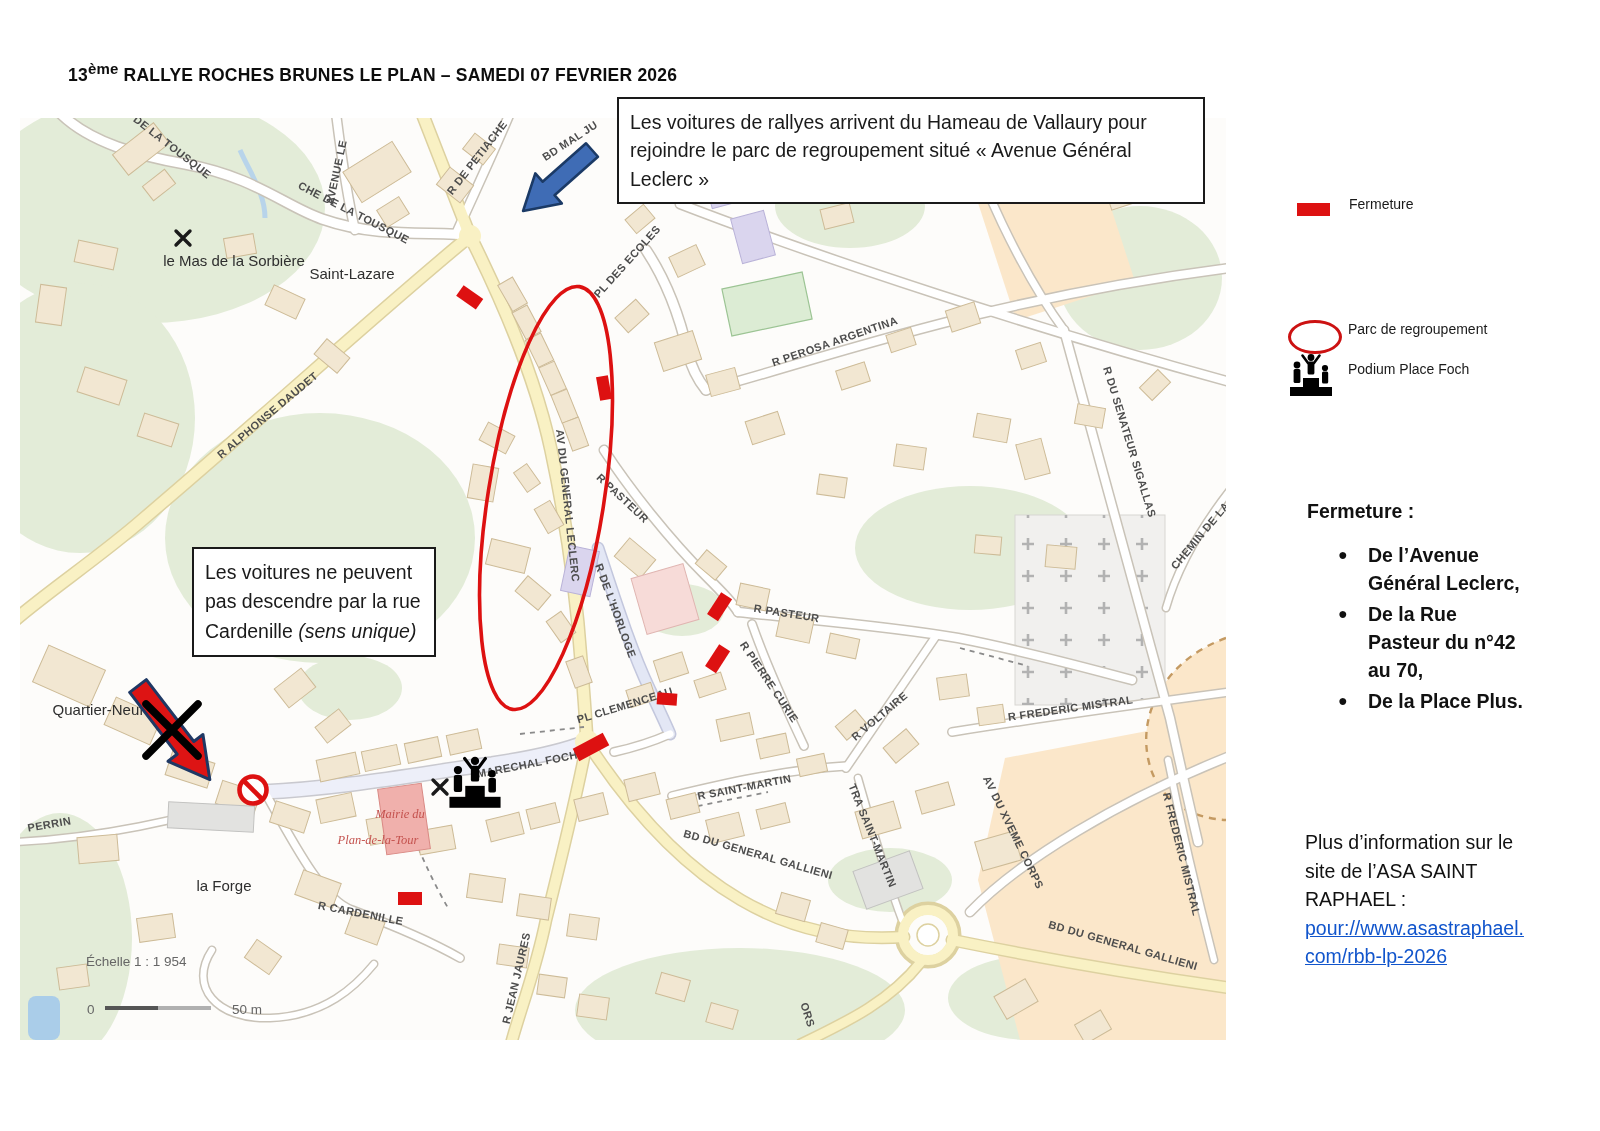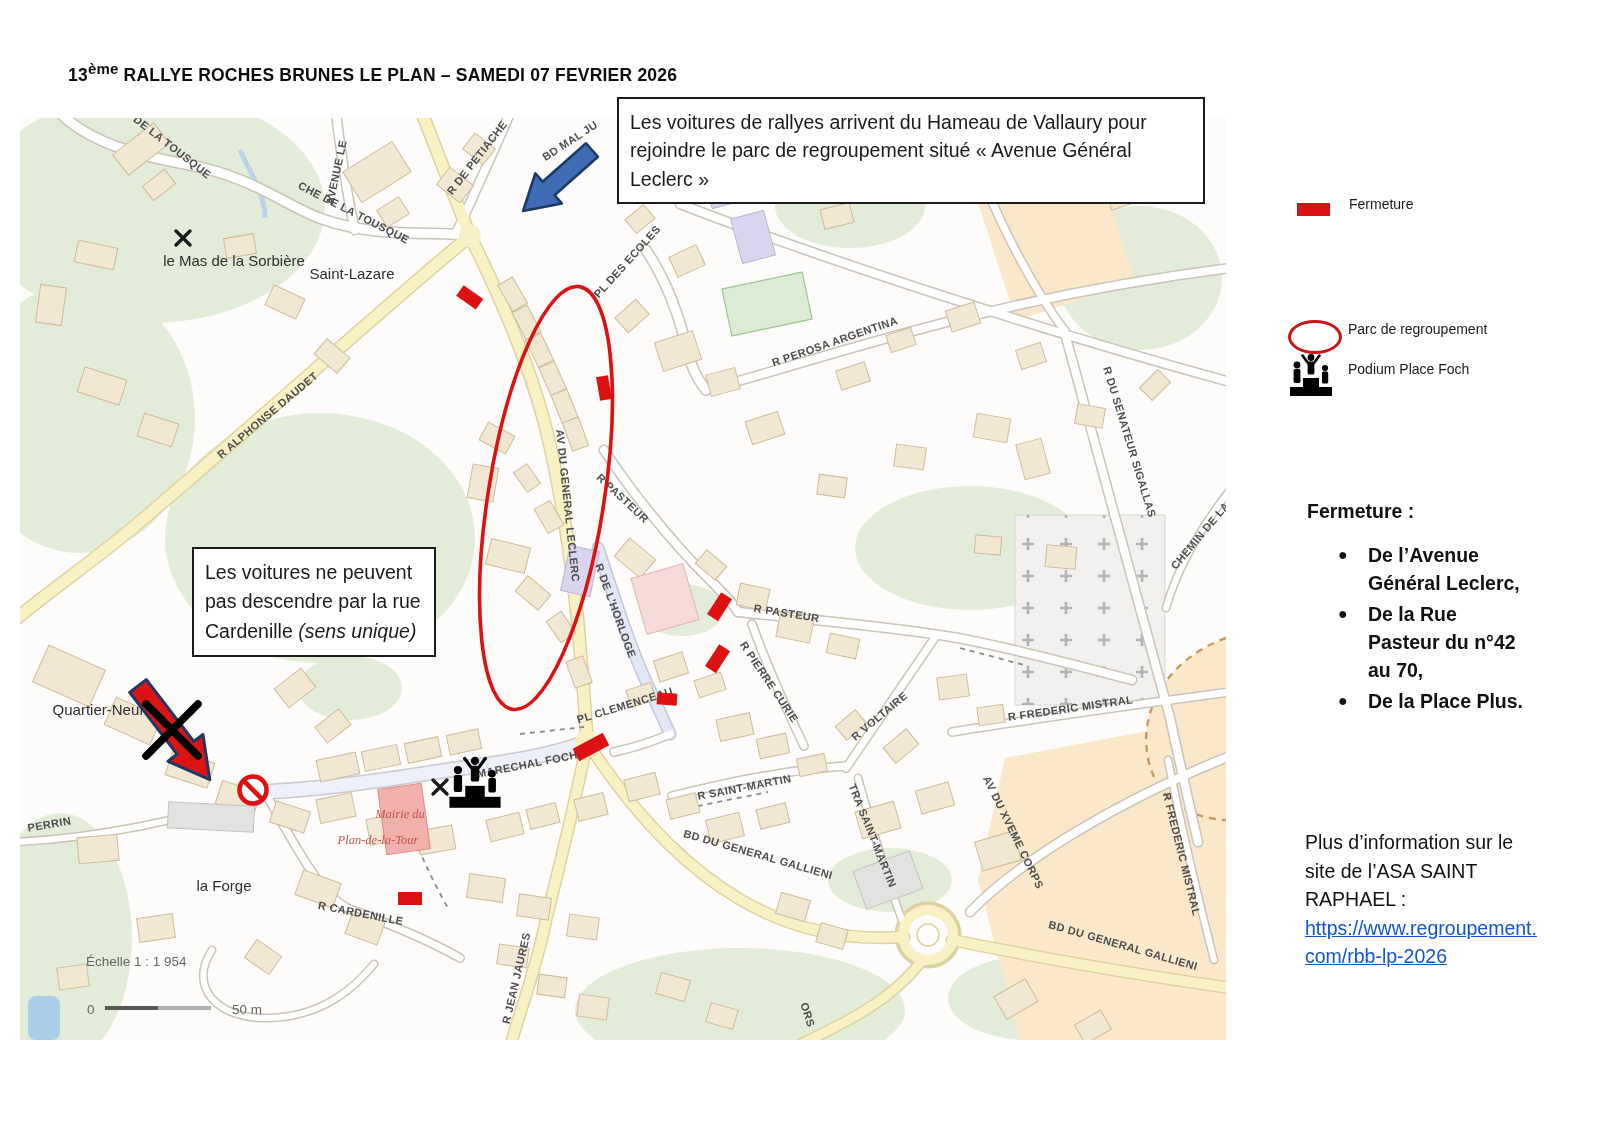--- a/index.html
+++ b/index.html
@@ -457,16 +457,16 @@
         <span class="dot">●</span>
         <span>De la Place Plus.</span>
       </div>
   </div>
 
 
   <div id="info" class="abs">
     <div>Plus d’information sur le</div>
     <div>site de l’ASA SAINT</div>
     <div>RAPHAEL :</div>
-    <a><span>https://www.regroupement.</span><br><span>com/rbb-lp-2026</span></a>
+    <a><span>pour://www.asastraphael.</span><br><span>com/rbb-lp-2026</span></a>
   </div>
 
 </div>
 
 </body></html>

